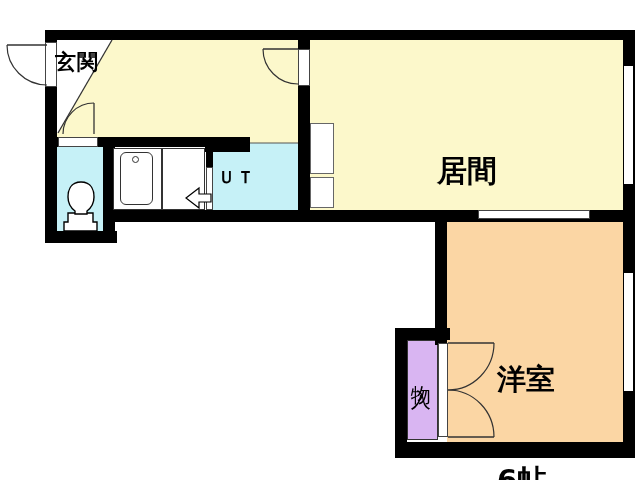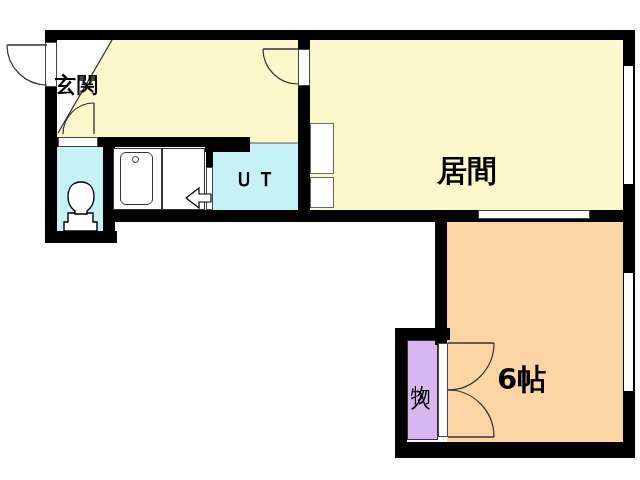--- a/index.html
+++ b/index.html
@@ -80,27 +80,28 @@
     <path d="M 494 437 A 46 47 0 0 0 448 390" fill="none" stroke="#333" stroke-width="1.2"></path>
 
     <line x1="250" y1="143" x2="298" y2="143" stroke="#555" stroke-width="1.2"></line>
 
     <path d="M 186 198 L 199 188 L 199 194 L 211 194 L 211 202 L 199 202 L 199 208 Z" fill="#ffffff" stroke="#000" stroke-width="1.2"></path>
 
     <path d="M 64 231 L 64 222 L 68 222 L 68 213 L 93 213 L 93 222 L 97 222 L 97 231 Z" fill="#ffffff" stroke="#000" stroke-width="1.4"></path>
     <path d="M 81 182 C 70 182 68 191 68 197 C 68 203 71 208 75 211 L 75 214 L 87 214 L 87 211 C 91 208 94 203 94 197 C 94 191 92 182 81 182 Z" fill="#ffffff" stroke="#000" stroke-width="1.4"></path>
   </svg>
 
-  <div class="roomlabel" style="left:55px;top:50px;font-size:21px;letter-spacing:1px;margin-top:23px;">玄関</div>
+  <div class="roomlabel" style="left:55px;top:50px;font-size:21px;letter-spacing:1px;">玄関</div>
 
   <div class="roomlabel" style="left:437px;top:84px;font-size:30px;">
     <div>居間</div>
   </div>
 
   <div class="roomlabel" style="left:497px;top:296px;font-size:29px;">
+    <div>洋室</div>
     <div>6帖</div>
   </div>
 
-  <div class="roomlabel" style="left:234px;top:168px;font-size:20px;letter-spacing:2px;">ＵＴ</div>
+  <div class="roomlabel" style="left:218px;top:168px;font-size:17px;letter-spacing:2px;">ＵＴ</div>
 
   <div class="roomlabel vtext" style="left:409px;top:370px;font-size:20px;letter-spacing:3px;font-weight:normal;">物入</div>
 
 </div>
 
 </body></html>

